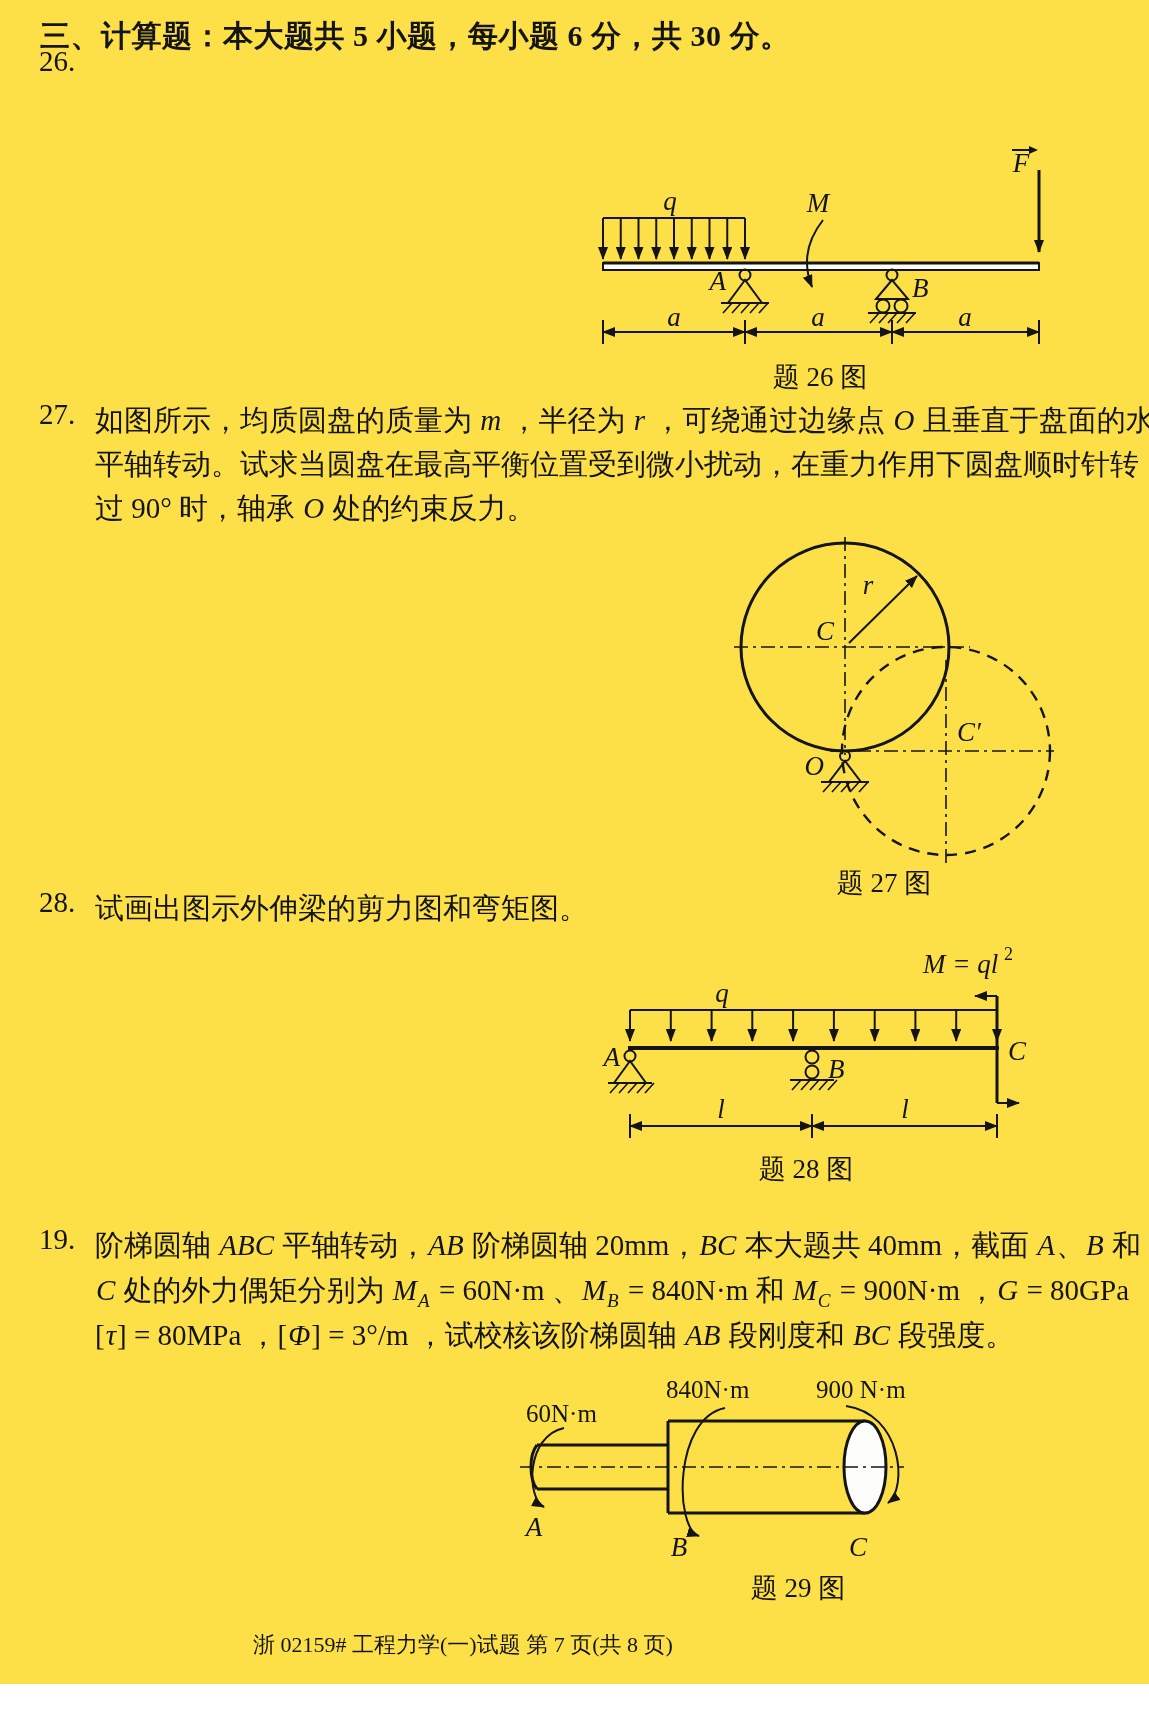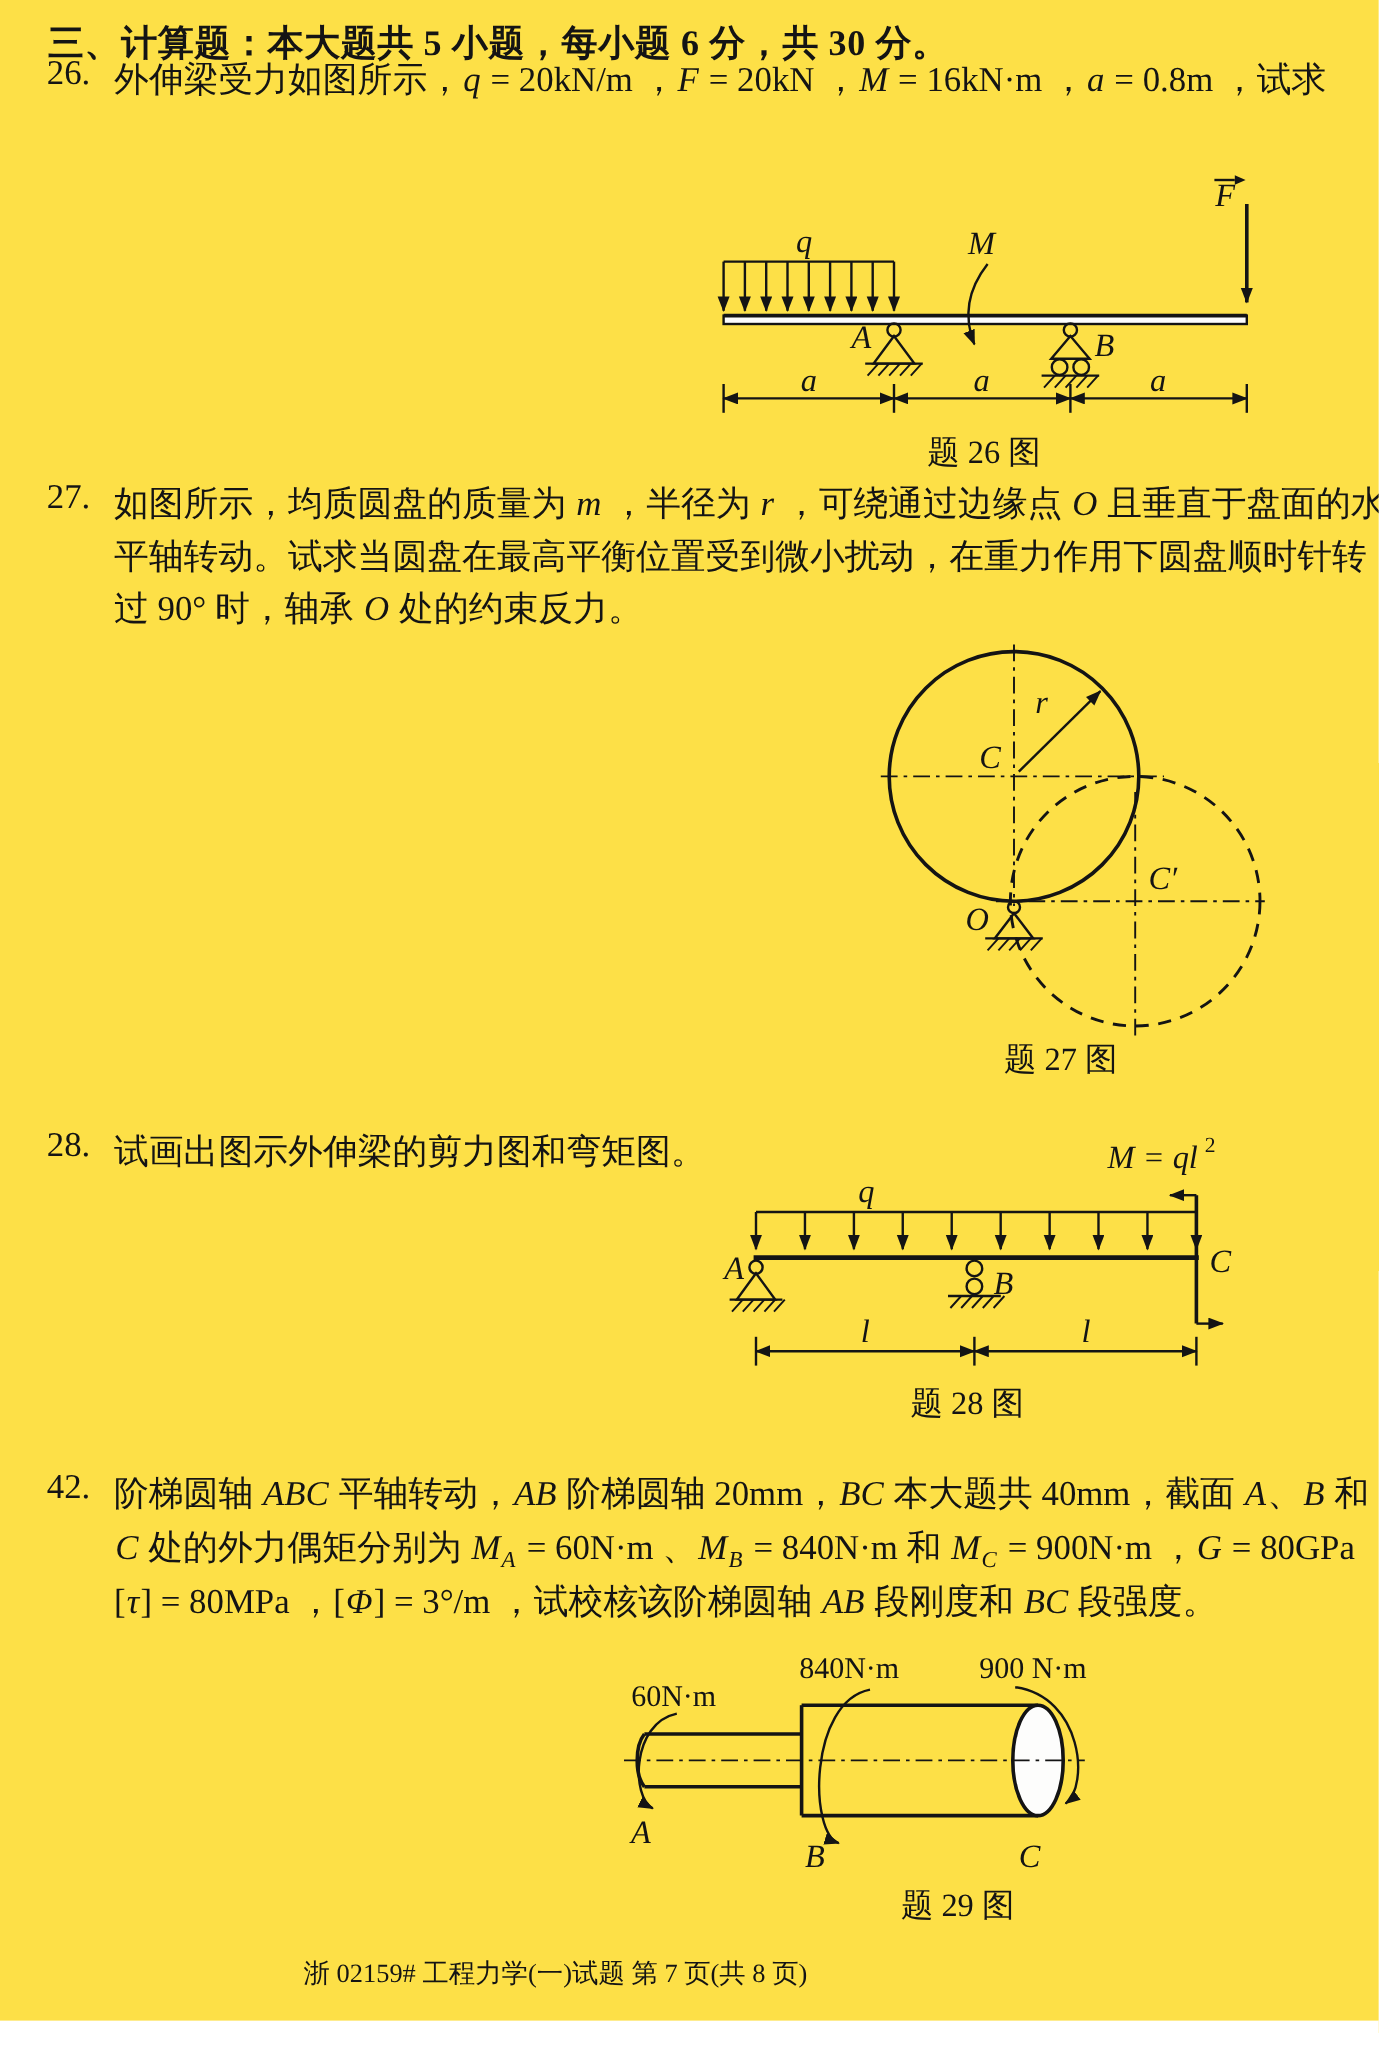--- a/index.html
+++ b/index.html
@@ -37,21 +37,20 @@
 </style>
 </head>
 <body>
 
 <div class="page">
 
   <div class="sec-header">三、计算题：本大题共 5 小题，每小题 6 分，共 30 分。</div>
 
   <div class="problem" style="top:45px;">
     <span class="prob-num">26.</span>
-    <div class="pline"><span class="seg-cn">外伸梁受力如图所示，</span><span class="seg-it">q</span><span class="seg-cn"> = 20kN/m ，</span><span class="seg-it">F</span><span class="seg-cn"> = 20kN ，</span><span class="seg-it">M</span><span class="seg-cn"> = 16kN·m ，</span><span class="seg-it">a</span><span class="seg-cn"> = 0.8m ，</span><span class="seg-cn">试求</span></div>
   </div>
 
   <svg class="fig" style="left:560px; top:140px;" width="520" height="262" viewBox="0 0 520 262">
     <defs>
       <marker id="a26" markerWidth="15" markerHeight="12" refX="12" refY="5" orient="auto-start-reverse" markerUnits="userSpaceOnUse">
         <path d="M0,0 L13,5 L0,10 Z" fill="#141414"></path>
       </marker>
     </defs>
     <g>
       <line class="ln" x1="43" y1="78" x2="185" y2="78"></line>
@@ -152,21 +151,21 @@
       <circle class="ln" cx="185" cy="266" r="5"></circle>
       <path class="ln" d="M185,271 L169,292 L201,292 Z"></path>
       <line class="ln" x1="161" y1="292" x2="209" y2="292"></line>
       <path class="thin" d="M163,302 l9,-10 M172,302 l9,-10 M181,302 l9,-10 M190,302 l9,-10 M199,302 l9,-10"></path>
     </g>
     <text class="flbl" x="164" y="285" text-anchor="end">O</text>
 
     <text class="fcap" x="224" y="402" text-anchor="middle">题 27 图</text>
   </svg>
 
-  <div class="problem" style="top:938px;">
+  <div class="problem" style="top:886px;">
     <span class="prob-num">28.</span>
     <div class="pline"><span class="seg-cn">试画出图示外伸梁的剪力图和弯矩图。</span></div>
   </div>
 
   <svg class="fig" style="left:580px; top:938px;" width="465" height="254" viewBox="0 0 465 254">
     <defs>
       <marker id="a28" markerWidth="15" markerHeight="12" refX="12" refY="5" orient="auto-start-reverse" markerUnits="userSpaceOnUse">
         <path d="M0,0 L13,5 L0,10 Z" fill="#141414"></path>
       </marker>
     </defs>
@@ -221,21 +220,21 @@
       <line class="ln" x1="417" y1="176" x2="417" y2="200"></line>
       <line class="ln" x1="50" y1="188" x2="232" y2="188" marker-start="url(#a28)" marker-end="url(#a28)"></line>
       <line class="ln" x1="232" y1="188" x2="417" y2="188" marker-start="url(#a28)" marker-end="url(#a28)"></line>
       <text class="flbl" x="141" y="180" text-anchor="middle">l</text>
       <text class="flbl" x="325" y="180" text-anchor="middle">l</text>
     </g>
     <text class="fcap" x="226" y="240" text-anchor="middle">题 28 图</text>
   </svg>
 
   <div class="problem p29" style="top:1223px;">
-    <span class="prob-num">42.</span>
+    <span class="prob-num">19.</span>
     <div class="pline"><span class="seg-cn">阶梯圆轴 </span><span class="seg-it">ABC</span><span class="seg-cn"> 平轴转动，</span><span class="seg-it">AB</span><span class="seg-cn"> 阶梯圆轴 20mm，</span><span class="seg-it">BC</span><span class="seg-cn"> 本大题共 40mm，截面 </span><span class="seg-it">A</span><span class="seg-cn">、</span><span class="seg-it">B</span><span class="seg-cn"> 和</span></div>
     <div class="pline"><span class="seg-it">C</span><span class="seg-cn"> 处的外力偶矩分别为 </span><span class="seg-it">M</span><span class="seg-sub">A</span><span class="seg-cn"> = 60N·m 、</span><span class="seg-it">M</span><span class="seg-sub">B</span><span class="seg-cn"> = 840N·m 和 </span><span class="seg-it">M</span><span class="seg-sub">C</span><span class="seg-cn"> = 900N·m ，</span><span class="seg-it">G</span><span class="seg-cn"> = 80GPa ，</span></div>
     <div class="pline"><span class="seg-cn">[</span><span class="seg-it">τ</span><span class="seg-cn">] = 80MPa ，[</span><span class="seg-it">Φ</span><span class="seg-cn">] = 3°/m ，试校核该阶梯圆轴 </span><span class="seg-it">AB</span><span class="seg-cn"> 段刚度和 </span><span class="seg-it">BC</span><span class="seg-cn"> 段强度。</span></div>
   </div>
 
   <svg class="fig" style="left:480px; top:1360px;" width="480" height="254" viewBox="0 0 480 254">
     <defs>
       <marker id="a29" markerWidth="15" markerHeight="12" refX="12" refY="5" orient="auto-start-reverse" markerUnits="userSpaceOnUse">
         <path d="M0,0 L13,5 L0,10 Z" fill="#141414"></path>
       </marker>

